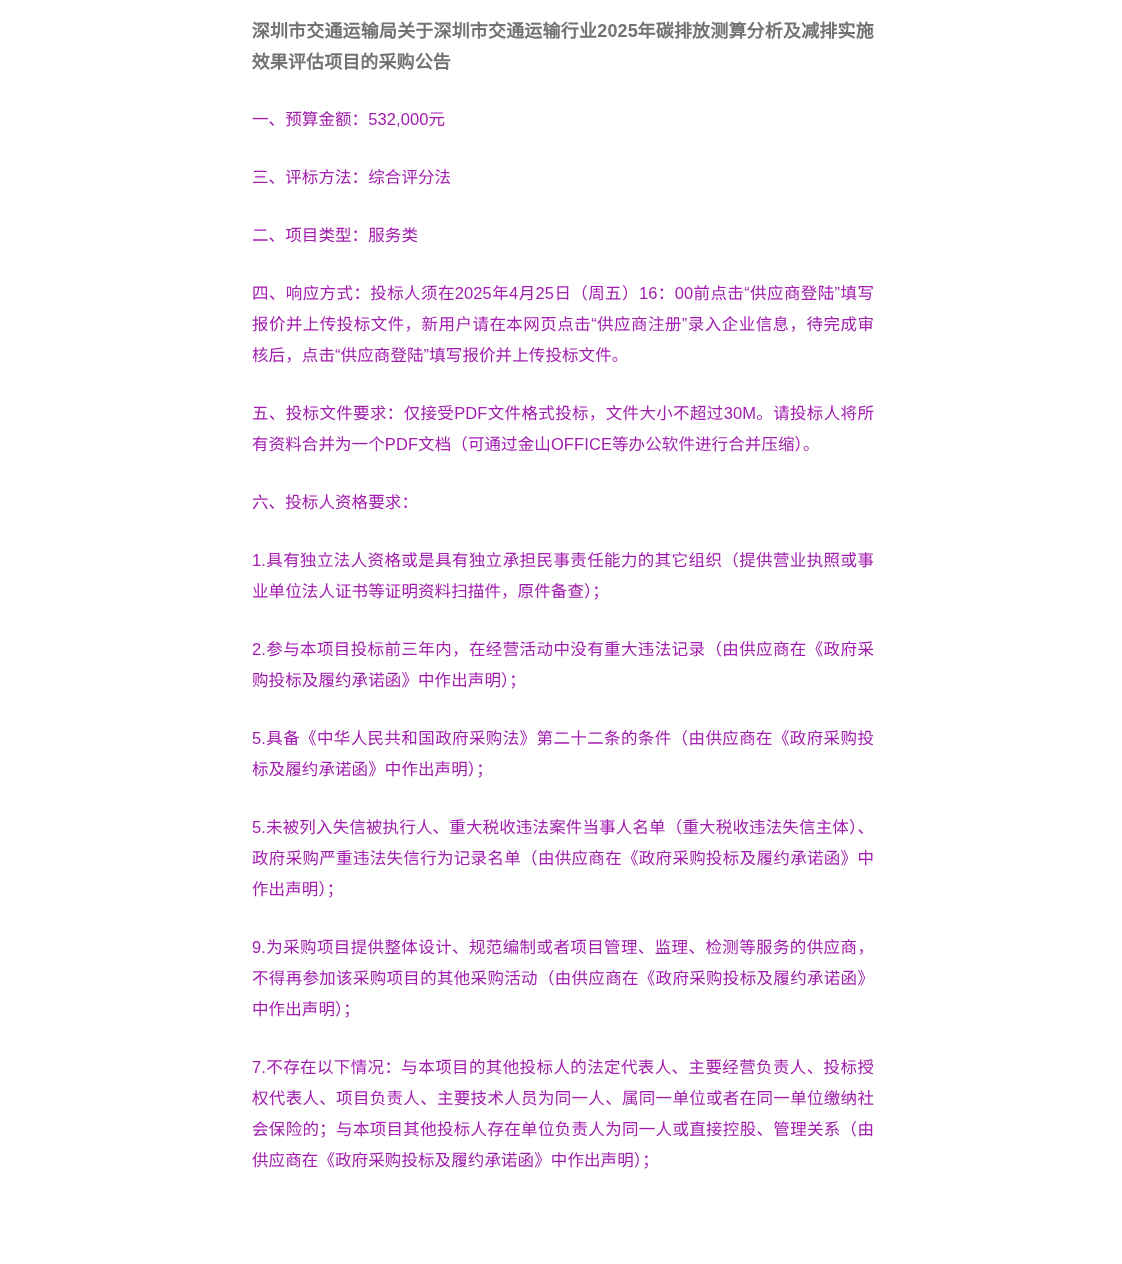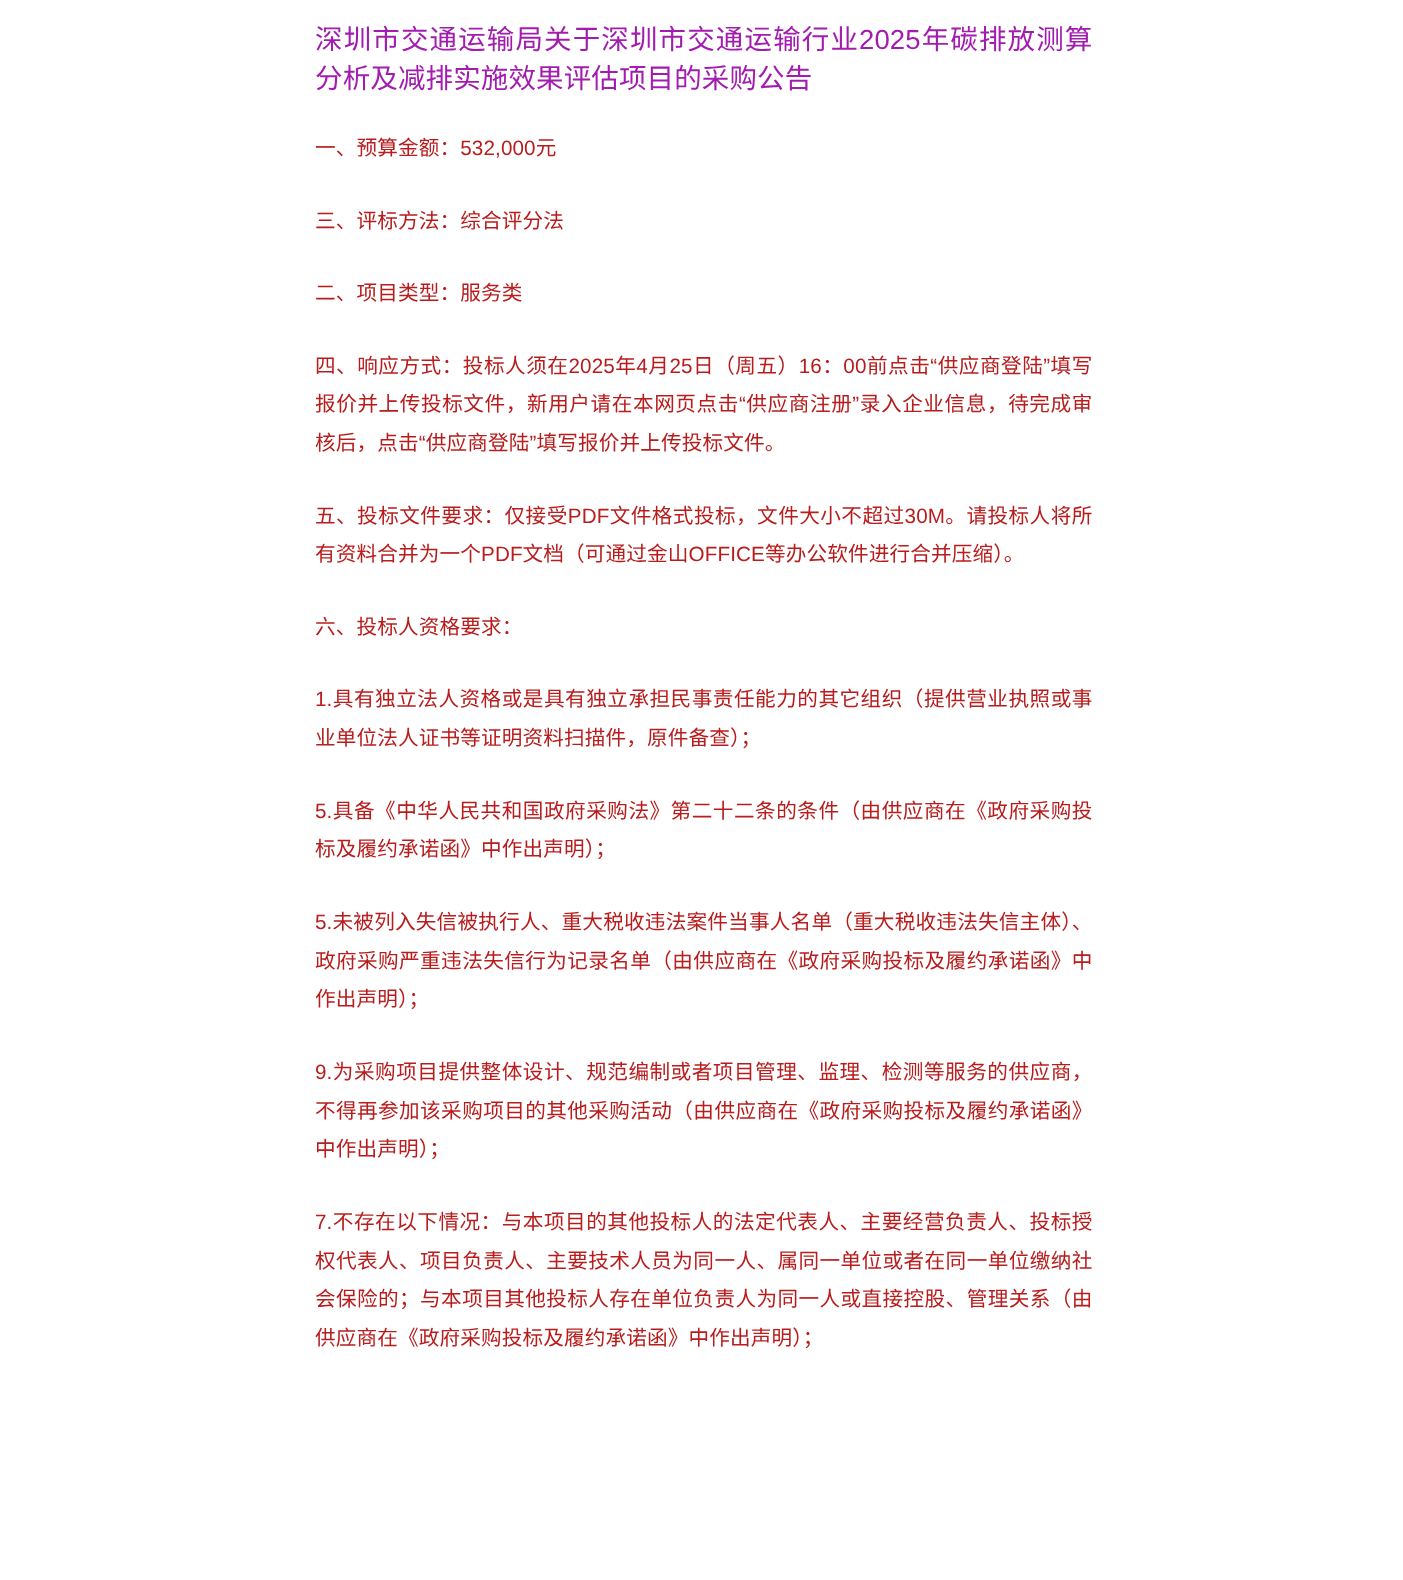--- a/index.html
+++ b/index.html
@@ -22,34 +22,34 @@
     min-height: 1264px;
     padding: 16px 250px 0 252px;
     background: #ffffff;
   }
 
   .doc-body {
     width: 622px;
   }
 
   .doc-title {
-    font-size: 22px;
+    font-size: 18px;
     line-height: 31px;
-    color: #a21caf;
-    font-weight: 400;
+    color: #737373;
+    font-weight: 700;
     margin: 0 0 26px 0;
     letter-spacing: 0.1px;
     text-align: justify;
     text-justify: inter-ideograph;
   }
 
   .para {
     font-size: 16.5px;
     line-height: 31px;
-    color: #b91c1c;
+    color: #a21caf;
     margin: 0 0 27px 0;
     letter-spacing: 0.1px;
     text-align: justify;
     text-justify: inter-ideograph;
     word-break: break-all;
   }
 
   .para:last-child {
     margin-bottom: 0;
   }
@@ -70,20 +70,21 @@
 
     <p class="para">四、响应方式：投标人须在2025年4月25日（周五）16：00前点击“供应商登陆”填写报价并上传投标文件，新用户请在本网页点击“供应商注册”录入企业信息，待完成审核后，点击“供应商登陆”填写报价并上传投标文件。</p>
 
     <p class="para">五、投标文件要求：仅接受PDF文件格式投标，文件大小不超过30M。请投标人将所有资料合并为一个PDF文档（可通过金山OFFICE等办公软件进行合并压缩）。</p>
 
 
     <p class="para">六、投标人资格要求：</p>
 
     <p class="para">1.具有独立法人资格或是具有独立承担民事责任能力的其它组织（提供营业执照或事业单位法人证书等证明资料扫描件，原件备查）；</p>
 
+    <p class="para">2.参与本项目投标前三年内，在经营活动中没有重大违法记录（由供应商在《政府采购投标及履约承诺函》中作出声明）；</p>
 
 
     <p class="para">5.具备《中华人民共和国政府采购法》第二十二条的条件（由供应商在《政府采购投标及履约承诺函》中作出声明）；</p>
 
     <p class="para">5.未被列入失信被执行人、重大税收违法案件当事人名单（重大税收违法失信主体）、政府采购严重违法失信行为记录名单（由供应商在《政府采购投标及履约承诺函》中作出声明）；</p>
 
     <p class="para">9.为采购项目提供整体设计、规范编制或者项目管理、监理、检测等服务的供应商，不得再参加该采购项目的其他采购活动（由供应商在《政府采购投标及履约承诺函》中作出声明）；</p>
 
     <p class="para">7.不存在以下情况：与本项目的其他投标人的法定代表人、主要经营负责人、投标授权代表人、项目负责人、主要技术人员为同一人、属同一单位或者在同一单位缴纳社会保险的；与本项目其他投标人存在单位负责人为同一人或直接控股、管理关系（由供应商在《政府采购投标及履约承诺函》中作出声明）；</p>
 

